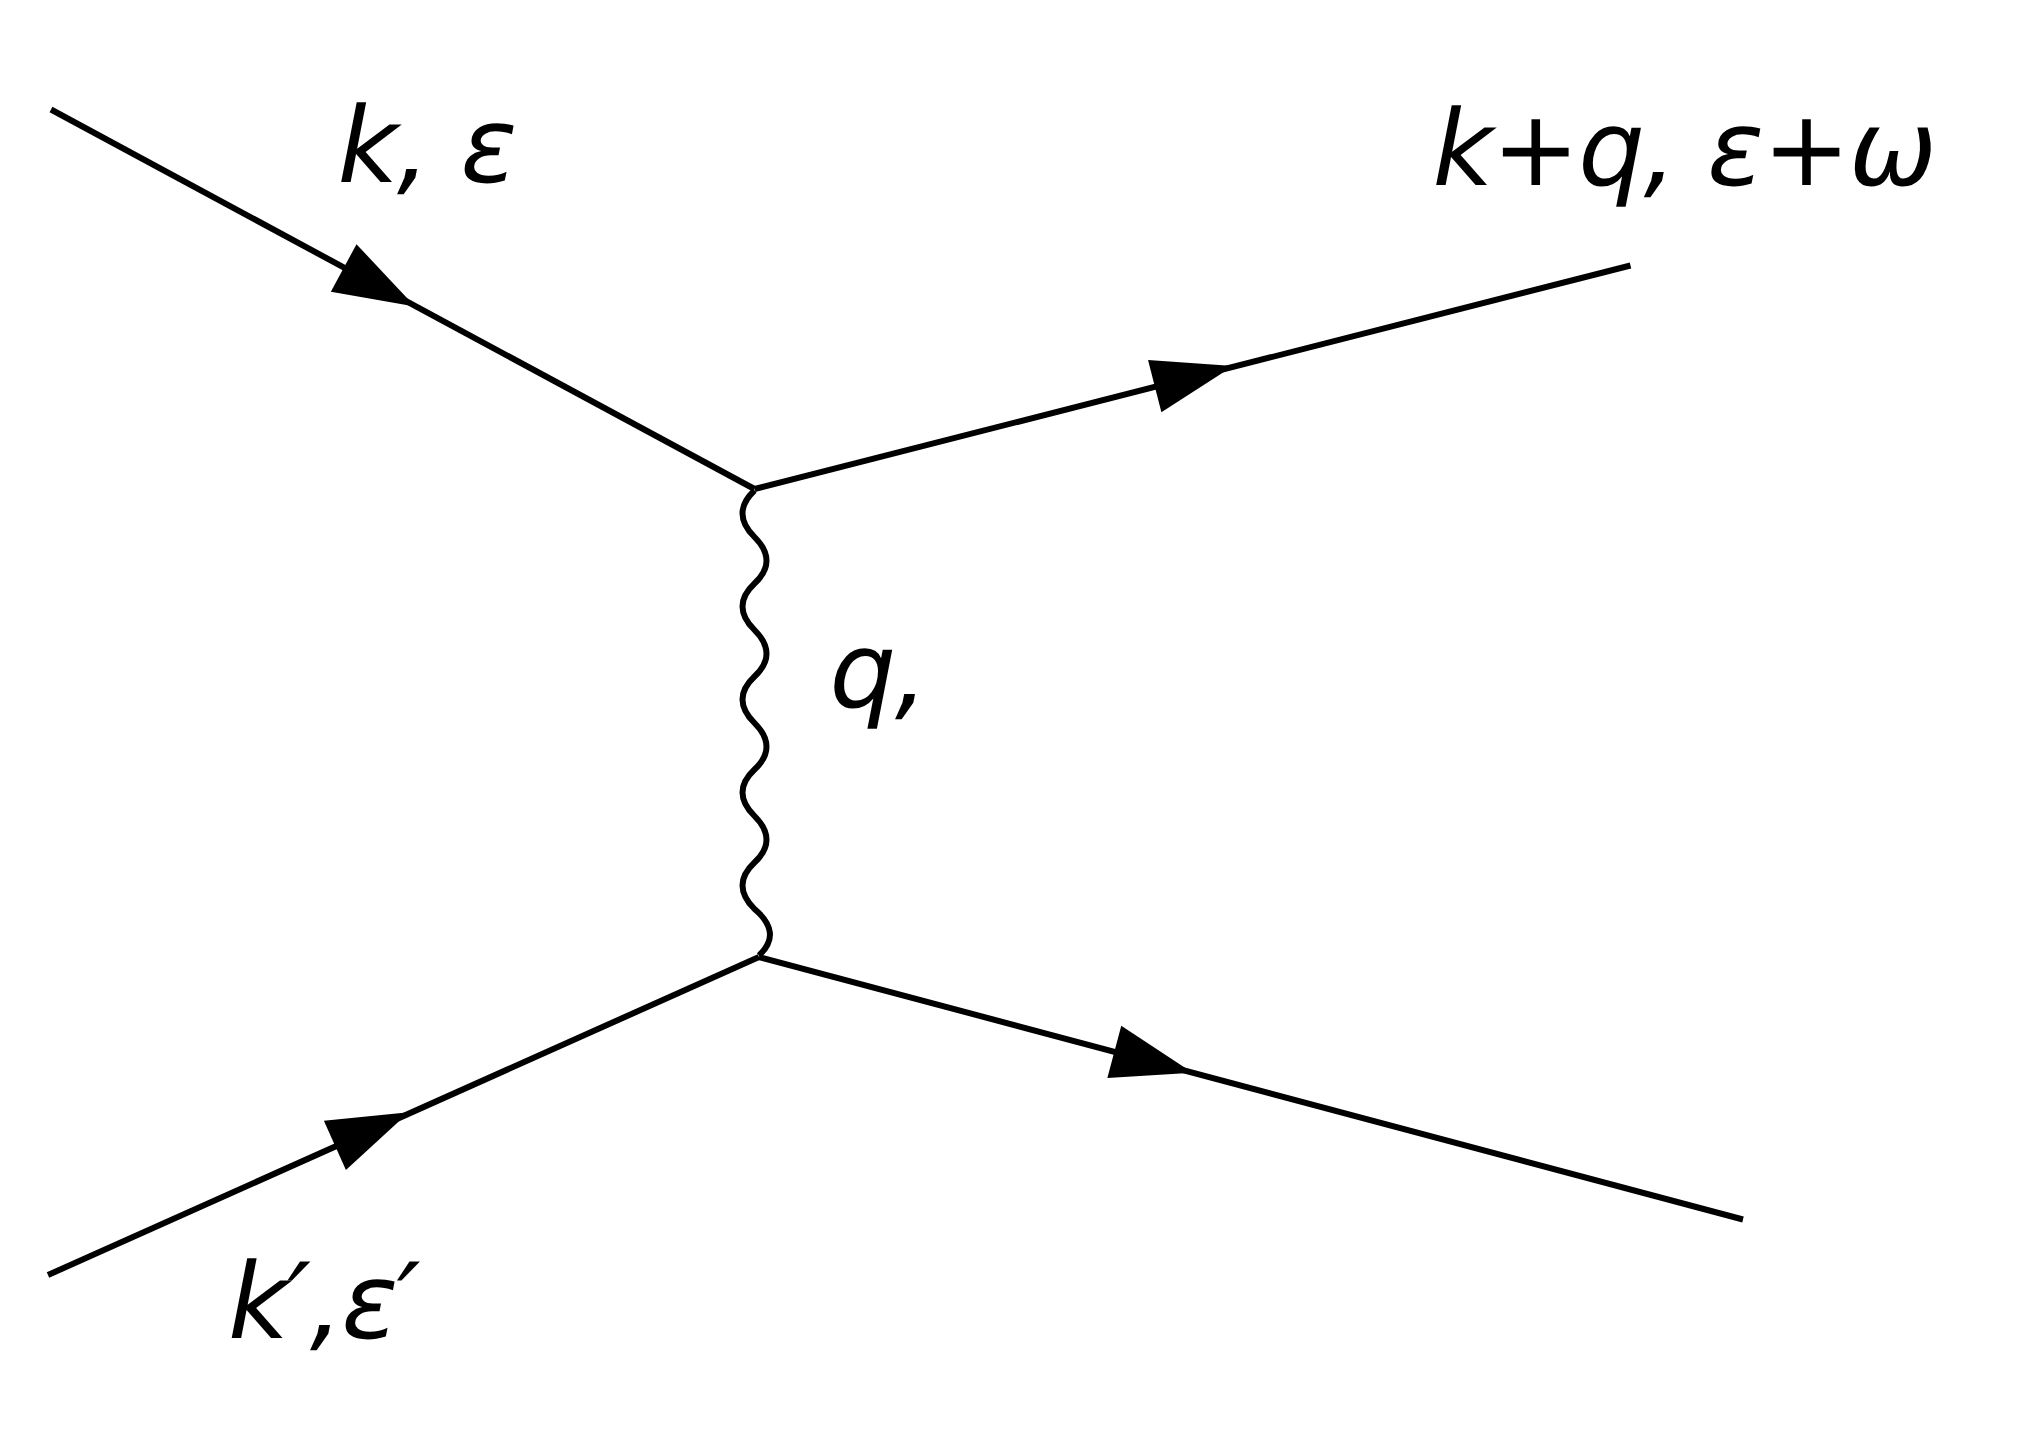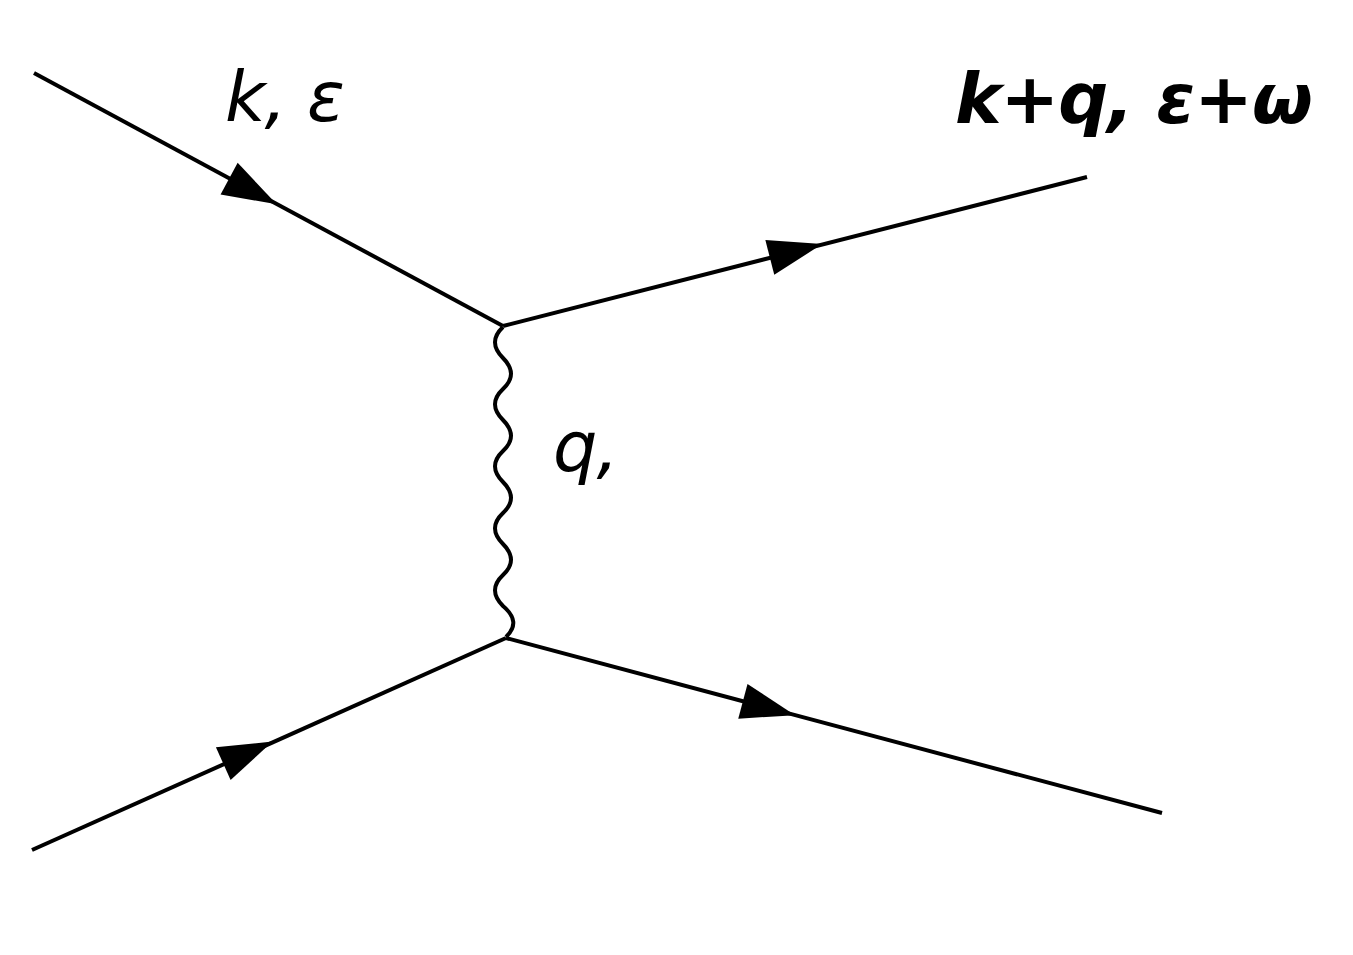--- a/index.html
+++ b/index.html
@@ -24,21 +24,21 @@
     position: absolute;
     font-family: "DejaVu Sans", sans-serif;
     font-style: italic;
     color: #000000;
     font-size: 70px;
     line-height: 1;
     white-space: nowrap;
     letter-spacing: -1px;
   }
   .lbl-in-top    { left: 225px; top: 62px;  }
-  .lbl-out-top   { left: 955px; top: 64px; font-weight: bold;  }
+  .lbl-out-top   { left: 955px; top: 64px;  }
   .lbl-photon    { left: 553px; top: 412px; }
   .lbl-in-bot    { left: 152px; top: 833px; }
   .lbl-out-bot   { left: 992px; top: 848px; font-size: 63px; letter-spacing: -2px; }
 </style>
 </head>
 <body>
 
 <div class="stage">
 
   <svg class="diagram-svg" width="1353" height="955" viewBox="0 0 1353 955">
@@ -68,15 +68,16 @@
     <polygon points="28,0 -26,-18 -26,18" fill="#000000" transform="translate(247,753) rotate(-24.1)"></polygon>
     <polygon points="28,0 -26,-18 -26,18" fill="#000000" transform="translate(768,708) rotate(14.93)"></polygon>
   </svg>
 
   <div class="lbl lbl-in-top">k, ε</div>
 
   <div class="lbl lbl-out-top">k+q, ε+ω</div>
 
   <div class="lbl lbl-photon">q,</div>
 
+  <div class="lbl lbl-in-bot">k′,ε′</div>
 
 
 </div>
 
 </body></html>

